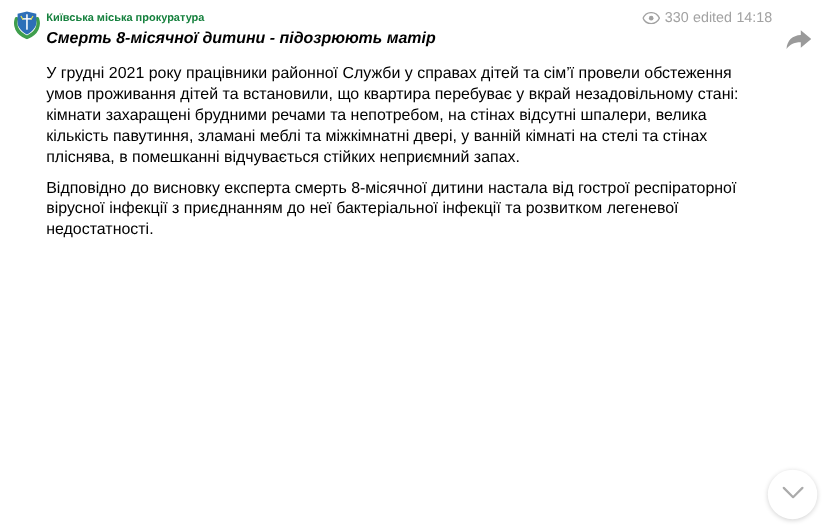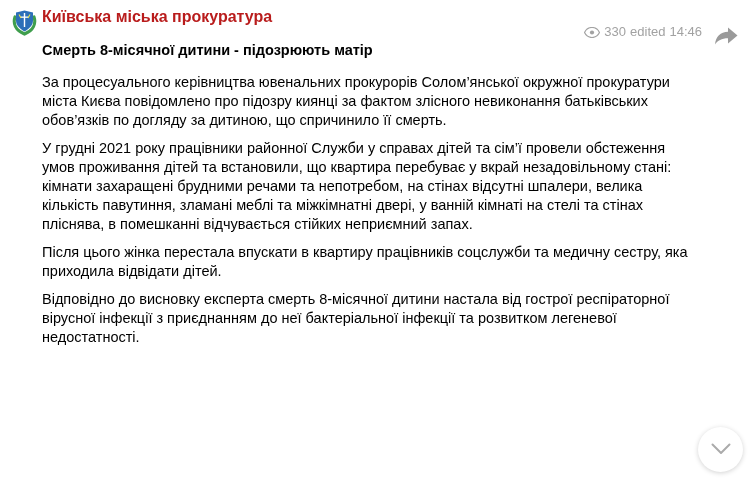--- a/index.html
+++ b/index.html
@@ -33,42 +33,43 @@
   .content {
     margin-left: 30px;
     padding-right: 34px;
   }
   .header-row {
     display: flex;
     justify-content: space-between;
     align-items: flex-start;
   }
   .channel-name {
-    color: #b91c1c;
+    color: #15803d;
     font-weight: bold;
-    font-size: 16px;
+    font-size: 10px;
     line-height: 17px;
     cursor: pointer;
   }
   .meta {
     display: flex;
     align-items: center;
     gap: 4px;
     color: #a2a2a2;
     font-size: 13px;
     line-height: 16px;
     white-space: nowrap;
-    margin-top: 16px;
+    margin-top: 0;
   }
   .meta .eye { display: inline-flex; align-items: center; }
   .post-title {
     font-weight: bold;
     font-size: 14.5px;
     line-height: 17px;
     margin-top: 2px;
+    font-style: italic;
   }
   .body-text {
     margin-top: 14px;
   }
   .body-text p {
     font-size: 14.5px;
     line-height: 19px;
     margin: 0 0 9px 0;
   }
   .share-btn {
@@ -122,30 +123,28 @@
       <div class="channel-name">Київська міська прокуратура</div>
       <div class="meta">
         <span class="eye">
           <svg width="16" height="11" viewBox="0 0 16 11" xmlns="http://www.w3.org/2000/svg">
             <path d="M8 0.5 C4.5 0.5 1.8 2.8 0.5 5.5 C1.8 8.2 4.5 10.5 8 10.5 C11.5 10.5 14.2 8.2 15.5 5.5 C14.2 2.8 11.5 0.5 8 0.5 Z" fill="none" stroke="#a2a2a2" stroke-width="1.2"></path>
             <circle cx="8" cy="5.5" r="2.1" fill="#a2a2a2"></circle>
           </svg>
         </span>
         <span>330</span>
         <span>edited</span>
-        <span>14:46</span>
+        <span>14:18</span>
       </div>
     </div>
 
     <div class="post-title">Смерть 8-місячної дитини - підозрюють матір</div>
 
     <div class="body-text">
-      <p>За процесуального керівництва ювенальних прокурорів Солом’янської окружної прокуратури міста Києва повідомлено про підозру киянці за фактом злісного невиконання батьківських обов’язків по догляду за дитиною, що спричинило її смерть.</p>
       <p>У грудні 2021 року працівники районної Служби у справах дітей та сім’ї провели обстеження умов проживання дітей та встановили, що квартира перебуває у вкрай незадовільному стані: кімнати захаращені брудними речами та непотребом, на стінах відсутні шпалери, велика кількість павутиння, зламані меблі та міжкімнатні двері, у ванній кімнаті на стелі та стінах пліснява, в помешканні відчувається стійких неприємний запах.</p>
-      <p>Після цього жінка перестала впускати в квартиру працівників соцслужби та медичну сестру, яка приходила відвідати дітей.</p>
       <p>Відповідно до висновку експерта смерть 8-місячної дитини настала від гострої респіраторної вірусної інфекції з приєднанням до неї бактеріальної інфекції та розвитком легеневої недостатності.</p>
     </div>
   </div>
 
   <div class="share-btn">
     <span>
       <svg width="24" height="18" viewBox="0 0 24 18" xmlns="http://www.w3.org/2000/svg">
         <path d="M14 0.5 L23.5 8.5 L14 16.5 L14 11.3 C7.5 11.3 3.8 13.6 1 17.5 C1.6 9.5 6.5 5.2 14 4.8 Z" fill="#9a9a9a"></path>
       </svg>
     </span>

